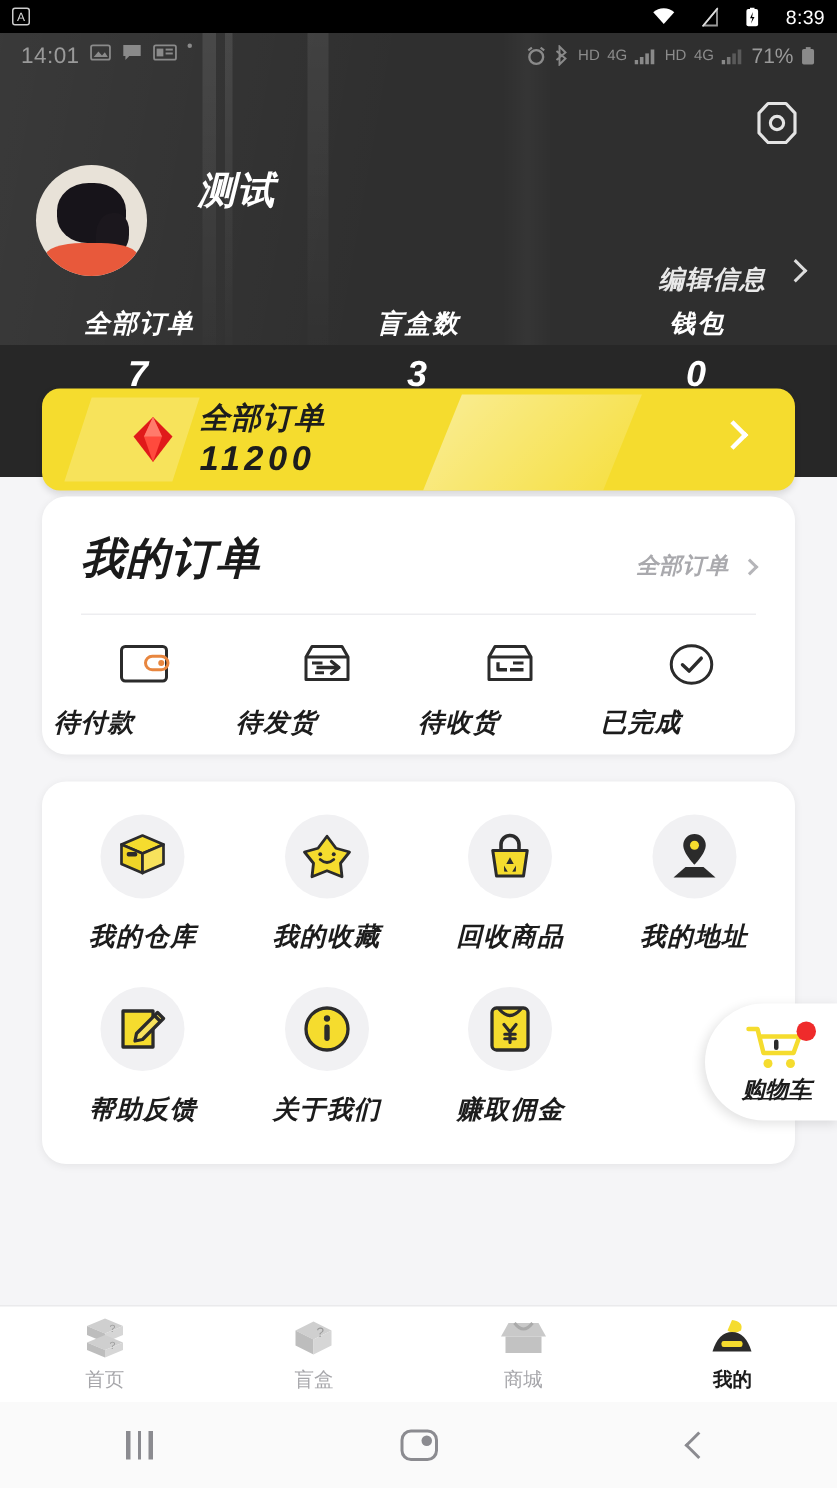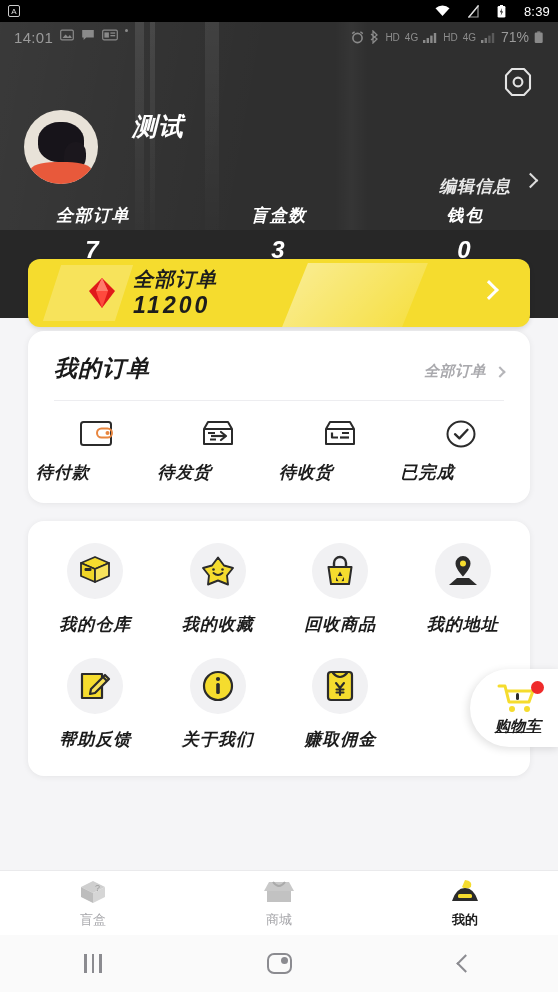--- a/index.html
+++ b/index.html
@@ -147,21 +147,21 @@
     position:absolute; left:28px; width:502px; background:#fff;
     border-radius:16px; box-shadow:0 1px 6px rgba(0,0,0,.07);
   }
   .card-orders { top:331px; height:172px; }
   .card-grid { top:521px; height:255px; }
 
   .orders-head {
     display:flex; align-items:baseline; padding:22px 26px 0 26px;
   }
   .orders-title {
-    font-size:23px; font-weight:700; font-style:italic; color:#1a1a1a; letter-spacing:1px;
+    font-size:29px; font-weight:700; font-style:italic; color:#1a1a1a; letter-spacing:1px;
   }
   .orders-all {
     margin-left:auto; display:flex; align-items:center; gap:10px;
     font-size:15px; font-weight:700; font-style:italic; color:#a9a9ad;
     cursor:pointer; letter-spacing:.5px;
   }
   .chev-g {
     width:8px; height:8px; border-right:2px solid #b5b5b9; border-top:2px solid #b5b5b9;
     transform:rotate(45deg); display:inline-block;
   }
@@ -528,20 +528,35 @@
       <rect x="20" y="12" width="3" height="7" rx="1.5" fill="#2b2b2b"></rect>
     </svg>
     <div class="cart-badge"></div>
     <div class="cart-lbl">购物车</div>
   </div>
 
   <div class="tabbar">
     <div class="tab">
       <div class="tab-ic">
         <svg width="30" height="28" viewBox="0 0 30 28">
+          <path d="M15 1 27 6 15 11 3 6Z" fill="#cfcfcf"></path>
+            <path d="M3 6v6l12 5V11Z" fill="#bdbdbd"></path>
+            <path d="M27 6v6l-12 5V11Z" fill="#d6d6d6"></path>
+          <path d="M15 12 27 17 15 22 3 17Z" fill="#cfcfcf"></path>
+            <path d="M3 17v5l12 5v-5Z" fill="#bdbdbd"></path>
+            <path d="M27 17v5l-12 5v-5Z" fill="#d6d6d6"></path>
+          <text x="18" y="10" font-size="7" fill="#9a9a9a">?</text>
+            <text x="18" y="21" font-size="7" fill="#9a9a9a">?</text>
+        </svg>
+      </div>
+      <div class="tab-lbl">首页</div>
+    </div>
+    <div class="tab">
+      <div class="tab-ic">
+        <svg width="30" height="28" viewBox="0 0 30 28">
           <path d="M15 3 27 9 15 15 3 9Z" fill="#cfcfcf"></path>
             <path d="M3 9v10l12 6V15Z" fill="#bdbdbd"></path>
             <path d="M27 9v10l-12 6V15Z" fill="#d6d6d6"></path>
           <text x="17" y="13" font-size="9" fill="#9a9a9a">?</text>
         </svg>
       </div>
       <div class="tab-lbl">盲盒</div>
     </div>
     <div class="tab">
       <div class="tab-ic">

